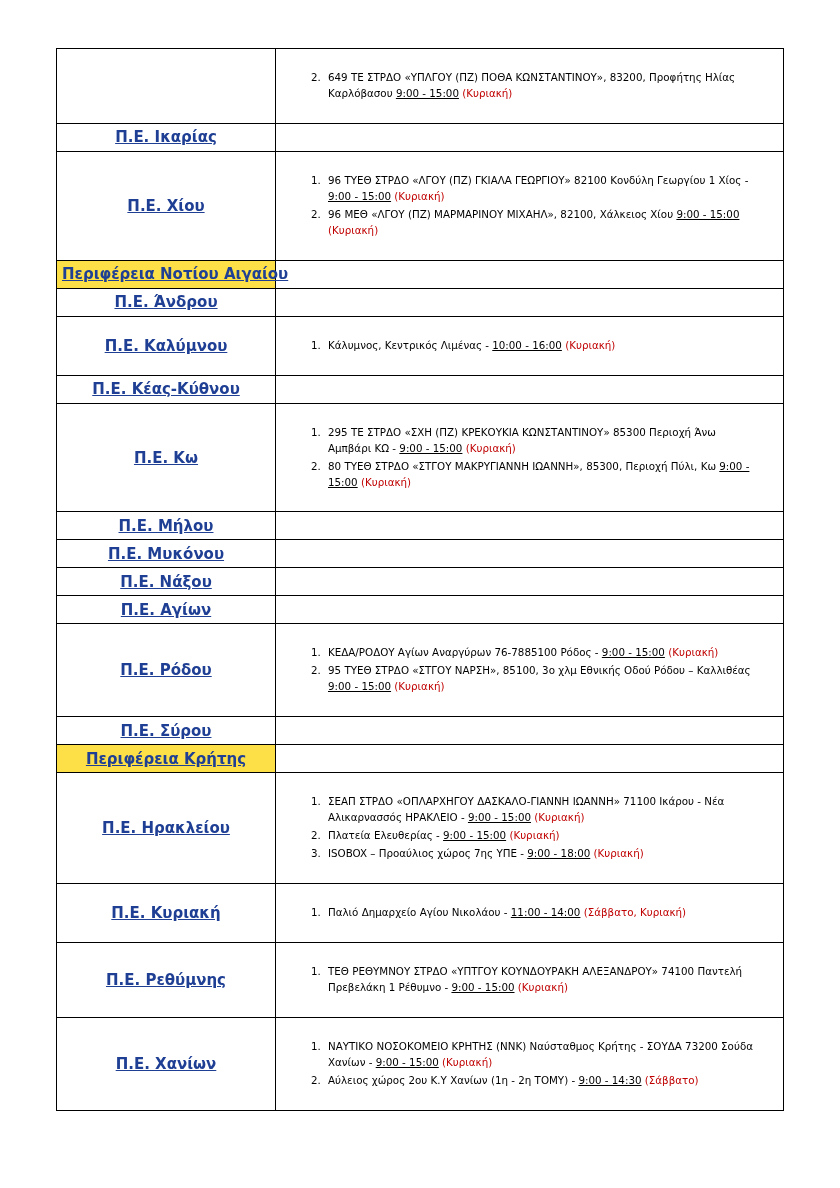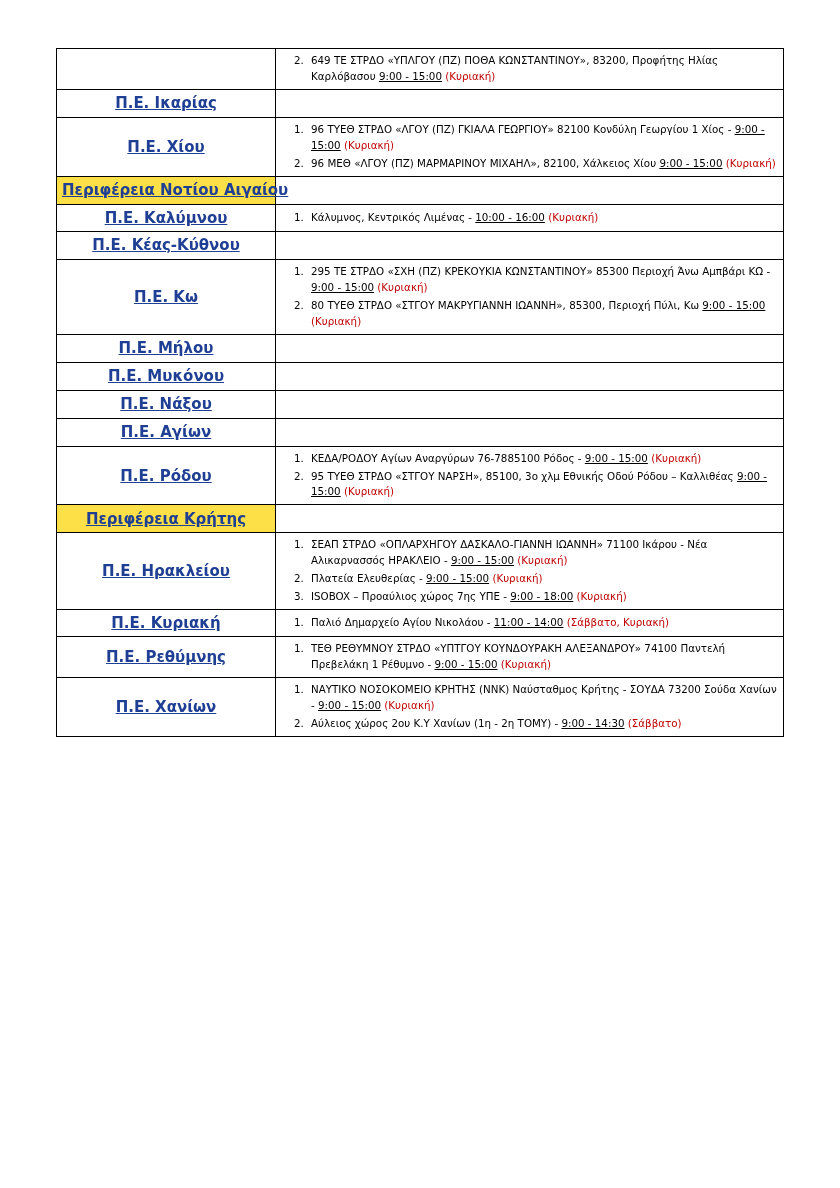--- a/index.html
+++ b/index.html
@@ -55,21 +55,21 @@
   }
   tr.region-row td.items {
     background: #ffffff;
   }
 
   
   td.items {
     padding: 4px 6px 4px 6px;
   }
   ol.items-list {
-    margin: 0;
+    margin: 17px;
     padding: 0 0 0 26px;
     list-style-position: outside;
   }
   ol.items-list li {
     margin: 0 0 2px 0;
     padding: 0 0 0 4px;
     line-height: 1.55;
     font-size: 10.3px;
   }
   ol.items-list li:last-child { margin-bottom: 0; }
@@ -110,20 +110,26 @@
             </ol>
           </td>
         </tr>
         <tr class="region-row">
           <td class="pe-cell"><span class="pe-label">Περιφέρεια Νοτίου Αιγαίου</span></td>
           <td class="items">
             <div class="empty-cell">&nbsp;</div>
           </td>
         </tr>
         <tr>
+          <td class="pe-cell"><span class="pe-label">Π.Ε. Άνδρου</span></td>
+          <td class="items">
+            <div class="empty-cell">&nbsp;</div>
+          </td>
+        </tr>
+        <tr>
           <td class="pe-cell"><span class="pe-label">Π.Ε. Καλύμνου</span></td>
           <td class="items">
             <ol class="items-list">
               <li><span>Κάλυμνος, Κεντρικός Λιμένας - </span><span class="u">10:00 - 16:00</span><span> </span><span class="red">(Κυριακή)</span></li>
             </ol>
           </td>
         </tr>
         <tr>
           <td class="pe-cell"><span class="pe-label">Π.Ε. Κέας-Κύθνου</span></td>
           <td class="items">
@@ -163,20 +169,26 @@
             <div class="empty-cell">&nbsp;</div>
           </td>
         </tr>
         <tr>
           <td class="pe-cell"><span class="pe-label">Π.Ε. Ρόδου</span></td>
           <td class="items">
             <ol class="items-list">
               <li><span>ΚΕΔΑ/ΡΟΔΟΥ Αγίων Αναργύρων 76-7885100 Ρόδος - </span><span class="u">9:00 - 15:00</span><span> </span><span class="red">(Κυριακή)</span></li>
               <li><span>95 ΤΥΕΘ ΣΤΡΔΟ «ΣΤΓΟΥ ΝΑΡΣΗ», 85100, 3ο χλμ Εθνικής Οδού Ρόδου – Καλλιθέας </span><span class="u">9:00 - 15:00</span><span> </span><span class="red">(Κυριακή)</span></li>
             </ol>
+          </td>
+        </tr>
+        <tr>
+          <td class="pe-cell"><span class="pe-label">Π.Ε. Σύρου</span></td>
+          <td class="items">
+            <div class="empty-cell">&nbsp;</div>
           </td>
         </tr>
         <tr class="region-row">
           <td class="pe-cell"><span class="pe-label">Περιφέρεια Κρήτης</span></td>
           <td class="items">
             <div class="empty-cell">&nbsp;</div>
           </td>
         </tr>
         <tr>
           <td class="pe-cell"><span class="pe-label">Π.Ε. Ηρακλείου</span></td>

